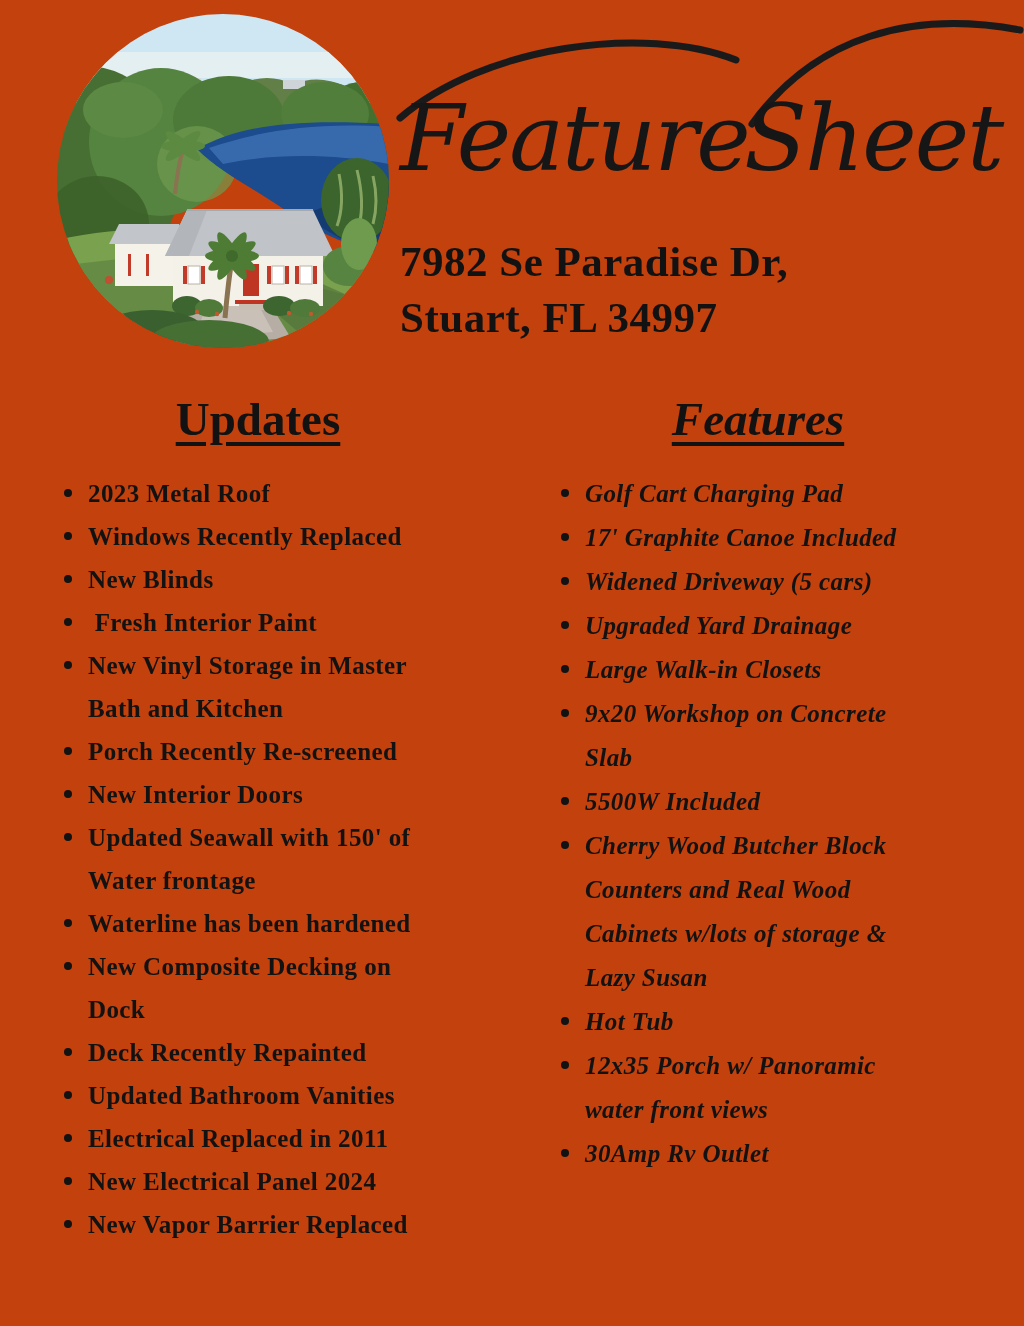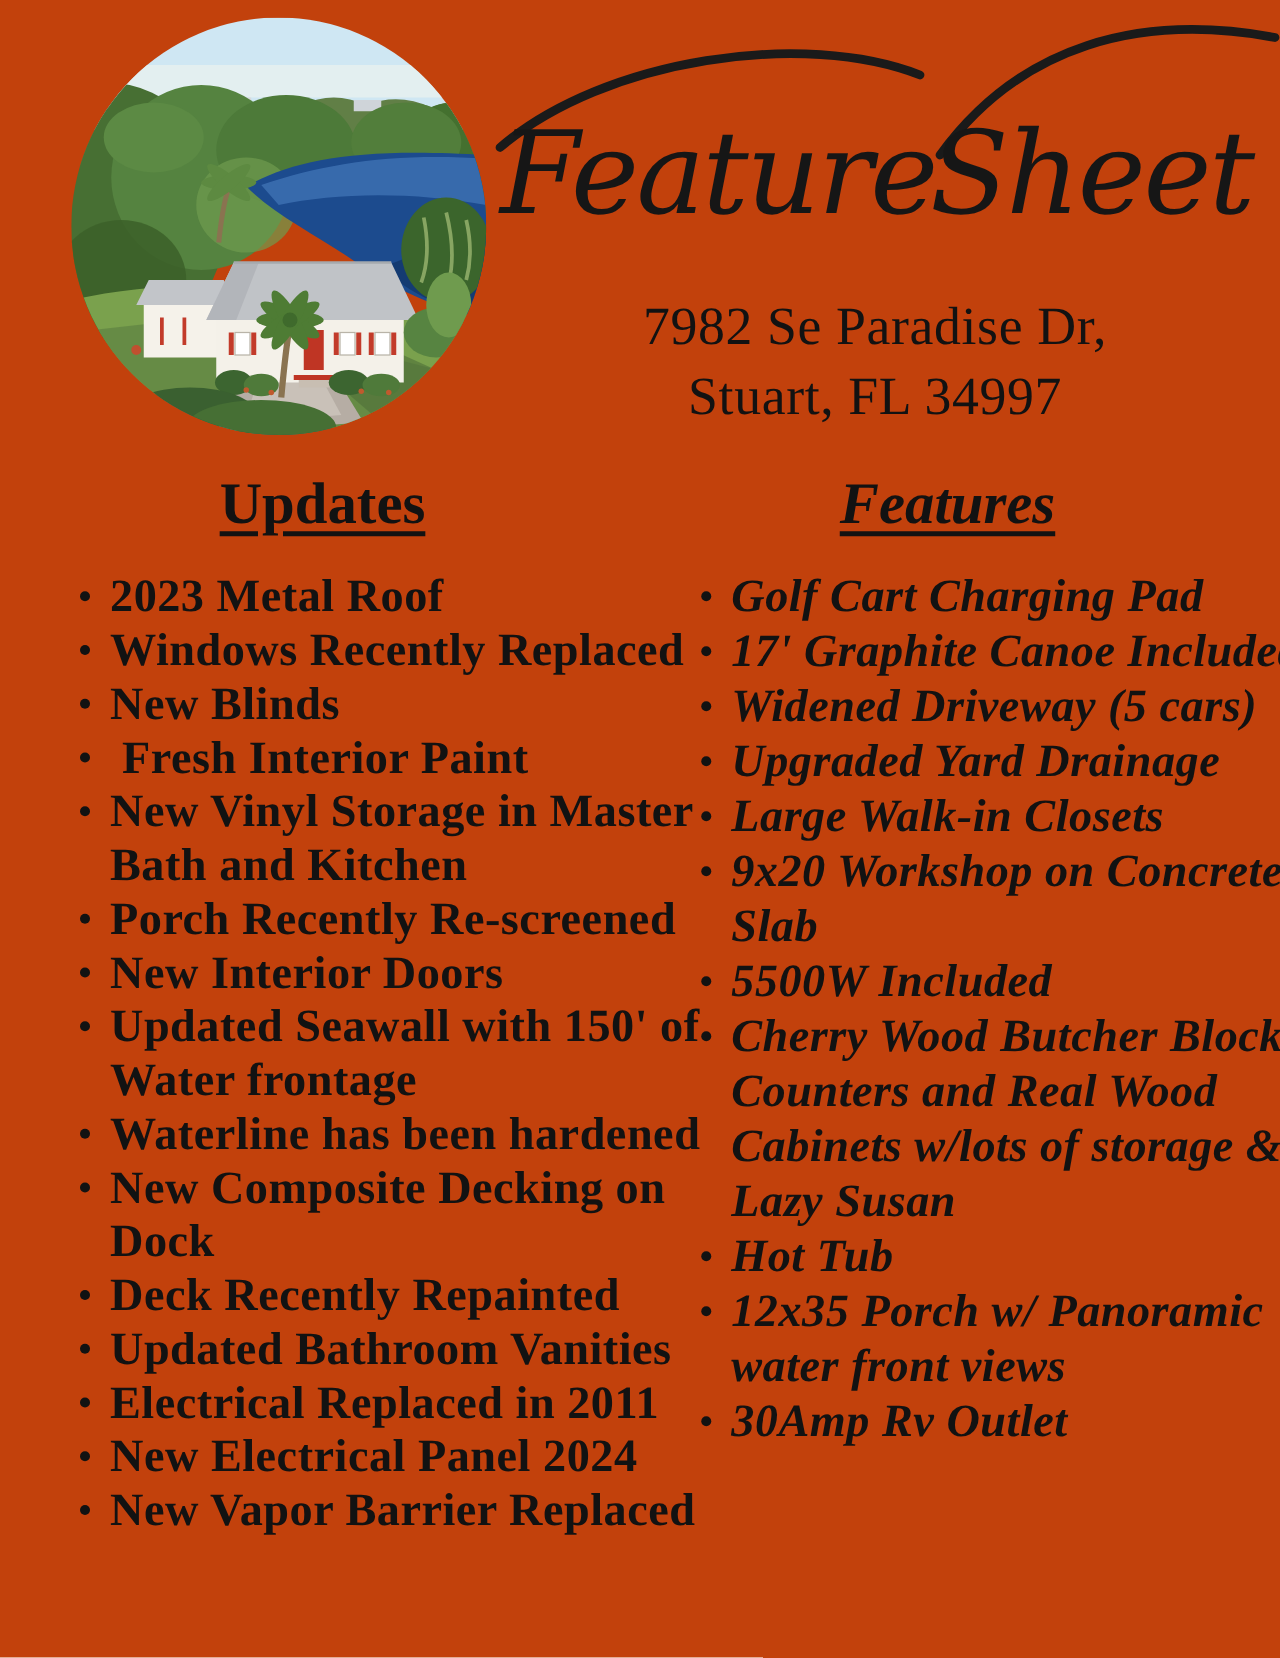--- a/index.html
+++ b/index.html
@@ -41,50 +41,49 @@
     fill: none;
     stroke: #1a1a1a;
     stroke-width: 7;
     stroke-linecap: round;
   }
 
   .address {
     position: absolute;
     left: 400px; top: 234px;
     width: 600px;
-    text-align: center;
-    font-weight: normal;
+    font-weight: bold;
     font-size: 43px;
     line-height: 56px;
     letter-spacing: 0.5px;
   }
 
   
-  .col { position: absolute; top: 376px; width: 440px; }
+  .col { position: absolute; top: 392px; width: 440px; }
   .col-updates  { left: 62px; }
   .col-features { left: 559px; font-style: italic; }
 
   .col h2 {
     margin: 0 48px 26px 0;
     text-align: center;
     font-size: 47px;
     line-height: 54px;
     font-weight: bold;
     text-decoration: underline;
     text-decoration-thickness: 4px;
     text-underline-offset: 7px;
   }
   .col-features h2 { margin-right: 42px; }
 
   .col ul {
     list-style: none;
     margin: 0;
     padding: 0;
     font-weight: bold;
-    font-size: 37px;
+    font-size: 25px;
     letter-spacing: 0.4px;
   }
   .col-updates ul  { line-height: 43px; }
   .col-features ul { line-height: 44px; }
 
   .col li {
     position: relative;
     padding-left: 26px;
     white-space: pre; 
   }

